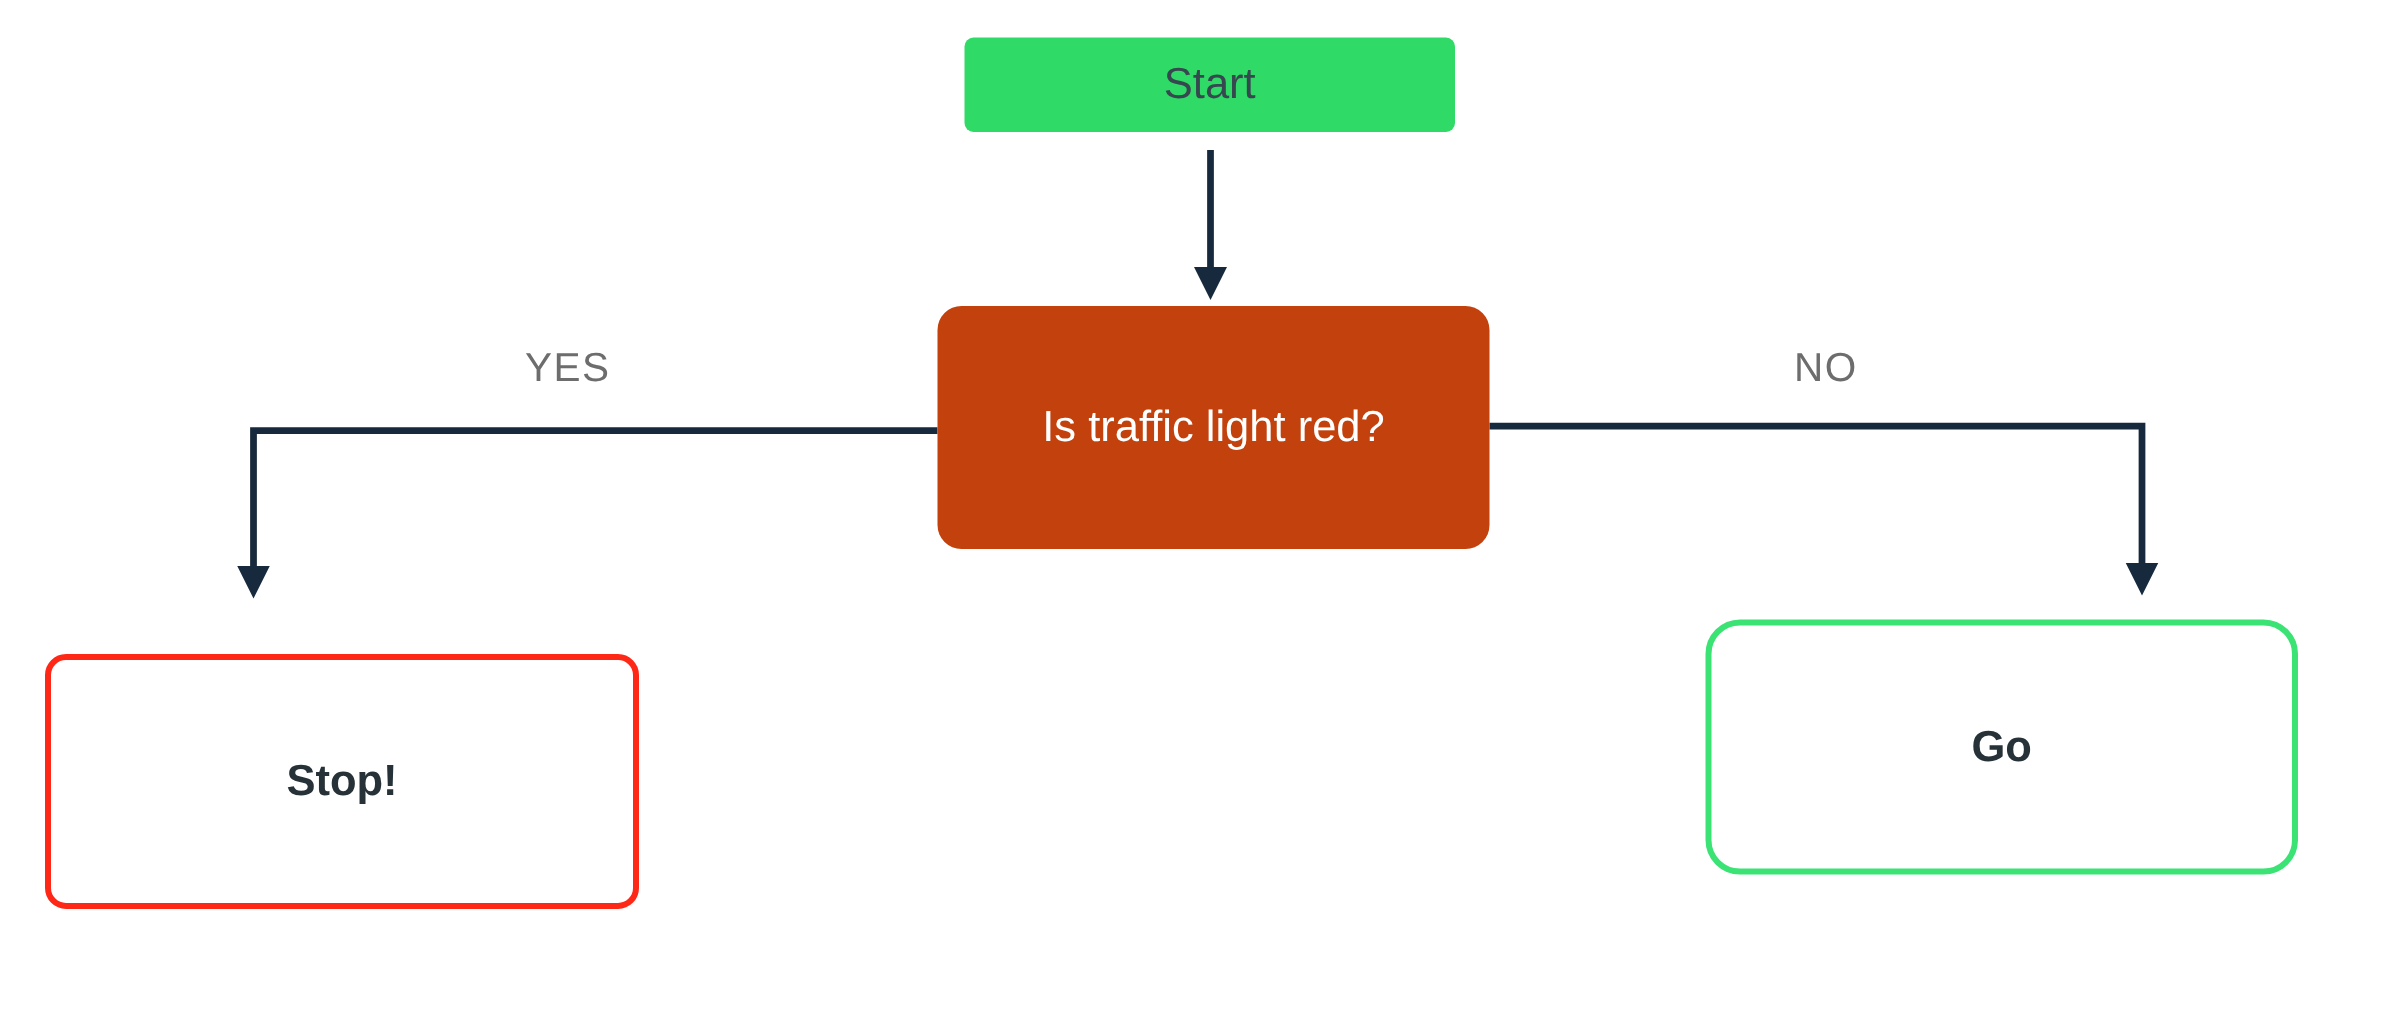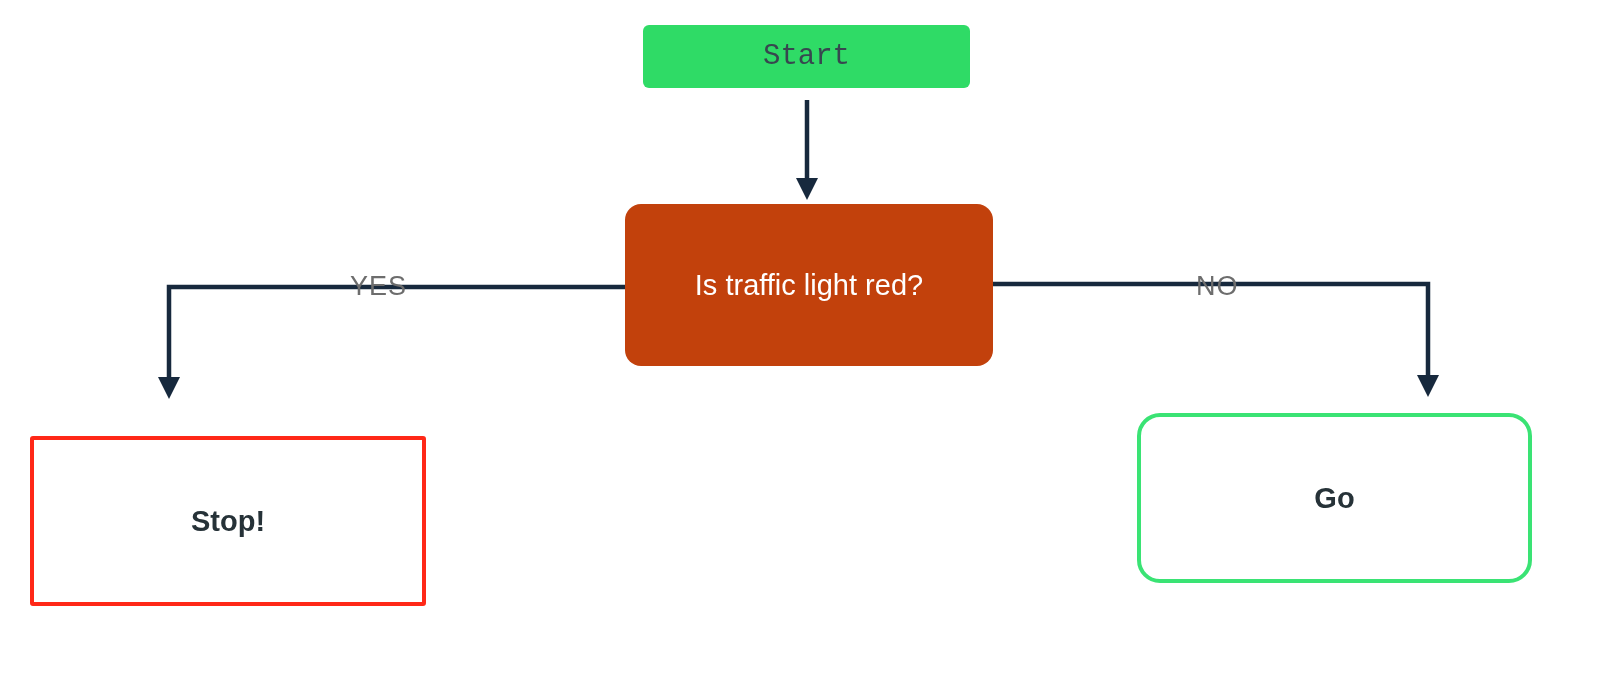--- a/index.html
+++ b/index.html
@@ -44,41 +44,40 @@
   .node-start {
     left: 643px;
     top: 25px;
     width: 327px;
     height: 63px;
     background: #2fdb66;
     border-radius: 6px;
     color: #37474f;
     font-size: 29px;
     font-weight: 400;
-    font-family: Liberation Mono, monospace;
   }
   .node-decision {
     left: 625px;
     top: 204px;
     width: 368px;
     height: 162px;
     background: #c2410c;
     border-radius: 16px;
     color: #ffffff;
     font-size: 29px;
     font-weight: 400;
   }
   .node-stop {
     left: 30px;
     top: 436px;
     width: 396px;
     height: 170px;
     background: #ffffff;
     border: 4px solid #ff2817;
-    border-radius: 3px;
+    border-radius: 14px;
     color: #263238;
     font-size: 29px;
     font-weight: 700;
   }
   .node-go {
     left: 1137px;
     top: 413px;
     width: 395px;
     height: 170px;
     background: #ffffff;
@@ -87,21 +86,20 @@
     color: #263238;
     font-size: 29px;
     font-weight: 700;
   }
   .edge-label {
     position: absolute;
     color: #6d6d6d;
     font-size: 27px;
     font-weight: 400;
     letter-spacing: 1px;
-    margin-top: 41px;
   }
   .edge-label-yes {
     left: 350px;
     top: 230px;
   }
   .edge-label-no {
     left: 1196px;
     top: 230px;
   }
 </style>

